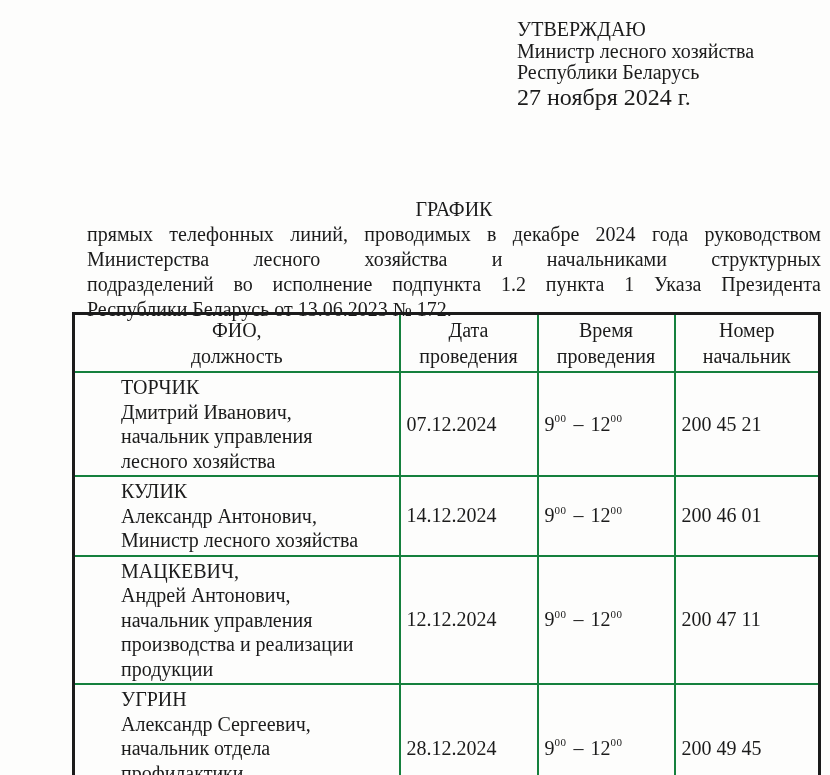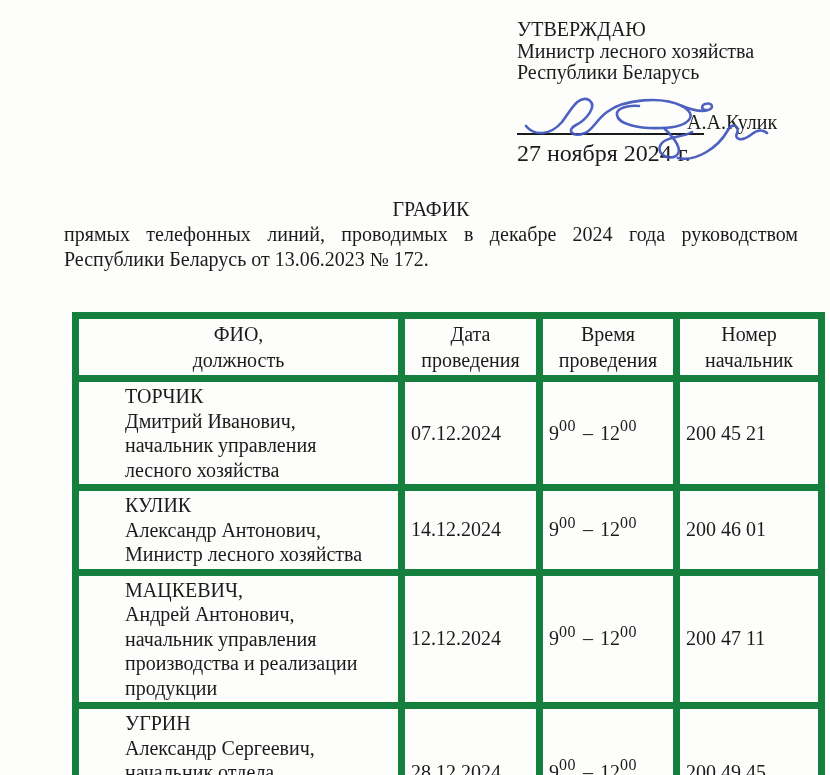--- a/index.html
+++ b/index.html
@@ -29,36 +29,36 @@
   .sig-name{
     position:absolute;left:170px;top:12px;font-size:20px;
   }
   .sig-svg{
     position:absolute;left:-5px;top:-30px;pointer-events:none;
   }
   .sig-date{margin-top:3px;font-size:24px;}
 
   
   .title-block{
-    position:absolute;left:64px;top:197px;width:734px;
+    position:absolute;left:87px;top:197px;width:734px;
     font-size:20px;line-height:25px;
   }
   .title-head{text-align:center;margin-bottom:0;}
   .tline{text-align:justify;}
   .tline.just{text-align-last:justify;}
 
   
   table.sched{
     position:absolute;left:72px;top:312px;
     border-collapse:collapse;table-layout:fixed;
     width:746px;
     font-size:20px;color:#1b1b1b;
   }
   table.sched td,table.sched th{
-    border:7px solid #15803d;
+    border:2px solid #15803d;
     padding:2px 6px;
     font-weight:normal;
     vertical-align:middle;
   }
   table.sched{border:3px solid #1b1b1b;}
   col.c-person{width:326px;}
   col.c-date{width:138px;}
   col.c-time{width:137px;}
   col.c-phone{width:145px;}
   th .hdr{white-space:pre-line;text-align:center;line-height:26px;}
@@ -67,54 +67,44 @@
   }
   td.person .nm{white-space:pre-line;line-height:24.5px;margin-left:40px;}
   td.c-mid{text-align:left;border-radius:21px;}
   tr.hrow{height:54px;}
   tr.r0{height:100px;}
   tr.r1{height:56px;}
   tr.r2{height:118px;}
   tr.r3{height:96px;}
   td.phone-top{vertical-align:top;padding-top:16px;}
   .time sup{
-    font-size:16px;line-height:0;letter-spacing:.5px;
+    font-size:11px;line-height:0;letter-spacing:.5px;
     position:relative;top:-1px;
   }
   .time .sep{display:inline-block;margin:0 7px;}
 </style>
 </head>
 <body>
 
 <div class="page">
 
   <div class="approval">
     <div>УТВЕРЖДАЮ</div>
     <div>Министр лесного хозяйства</div>
     <div>Республики Беларусь</div>
 
-    <div class="sig-row">
-      <div class="sig-line"></div>
-      <span class="sig-name">А.А.Кулик</span>
-      <svg class="sig-svg" width="300" height="105" viewBox="0 0 300 105">
-        <g fill="none" stroke="#4459bd" stroke-width="2.6" stroke-linecap="round" stroke-linejoin="round" opacity="0.95">
-          <path d="M 14 56 C 22 66, 38 66, 50 52 C 58 42, 66 24, 77 30 C 86 36, 74 50, 64 55 C 54 60, 60 68, 73 63 C 81 60, 84 50, 95 42 C 112 29, 150 26, 170 36 C 187 45, 178 57, 150 58 C 126 59, 106 54, 105 45 C 104 38, 116 35, 127 36"></path>
-          <path d="M 170 36 C 180 40, 190 42, 196 40 C 203 38, 200 32, 193 34 C 188 36, 190 41, 196 40"></path>
-          <path d="M 152 58 C 162 68, 172 80, 164 86 C 155 91, 142 82, 150 73 C 156 66, 170 68, 180 62"></path>
-          <path d="M 166 88 C 184 92, 206 78, 216 60 C 220 53, 228 55, 225 63 C 222 70, 230 72, 240 64 C 246 59, 252 60, 255 63"></path>
-        </g>
-      </svg>
-    </div>
 
     <div class="sig-date">27 ноября 2024 г.</div>
   </div>
 
   <div class="title-block">
     <div class="title-head">ГРАФИК</div>
     <div class="tline just">прямых телефонных линий, проводимых в декабре 2024 года руководством</div>
+    <div class="tline just">Министерства лесного хозяйства и начальниками структурных</div>
+    <div class="tline just">подразделений во исполнение подпункта 1.2 пункта 1 Указа Президента</div>
     <div class="tline">Республики Беларусь от 13.06.2023 № 172.</div>
   </div>
 
   <table class="sched">
     <colgroup>
       <col class="c-person">
         <col class="c-date">
         <col class="c-time">
         <col class="c-phone">
     </colgroup>

